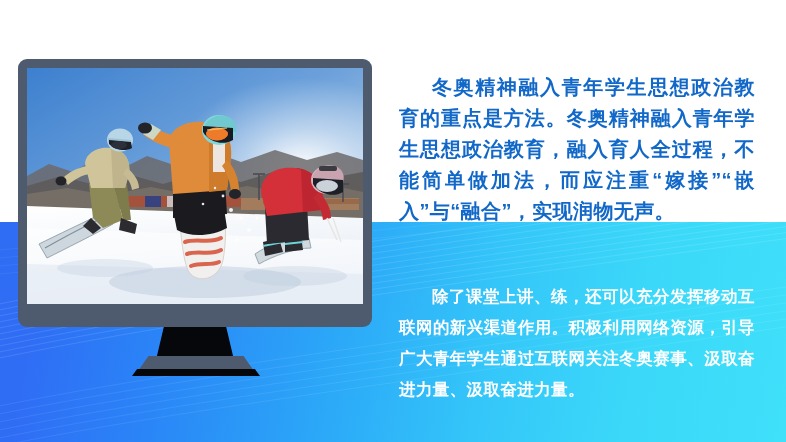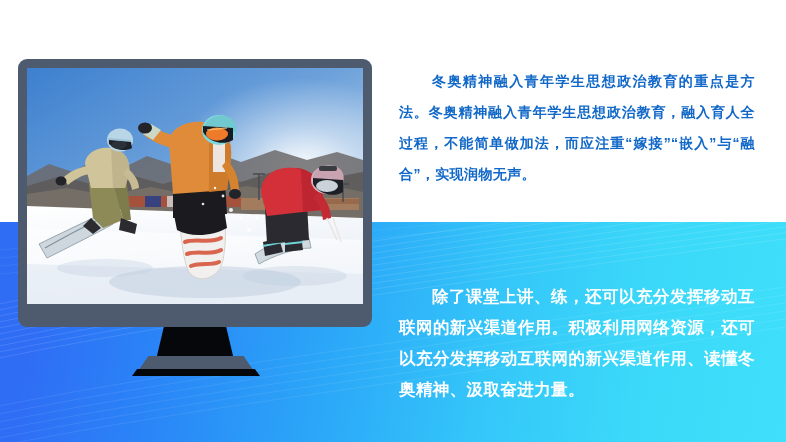--- a/index.html
+++ b/index.html
@@ -107,21 +107,21 @@
   .text-block {
     position: absolute;
     font-weight: bold;
     letter-spacing: 0.4px;
   }
   #para-top {
     left: 399px;
     top: 52px;
     width: 356px;
     color: #1168c8;
-    font-size: 14px;
+    font-size: 20px;
     line-height: 31px;
     text-indent: 33px;
     text-align: justify;
     text-justify: inter-ideograph;
   }
   #para-bottom {
     left: 399px;
     top: 264px;
     width: 356px;
     color: #ffffff;
@@ -330,15 +330,15 @@
 
       </div>
     </div>
     <div class="monitor-stand-neck"></div>
     <div class="monitor-stand-base"></div>
     <div class="monitor-stand-foot"></div>
   </div>
 
   <p id="para-top" class="text-block">冬奥精神融入青年学生思想政治教育的重点是方法。冬奥精神融入青年学生思想政治教育，融入育人全过程，不能简单做加法，而应注重“嫁接”“嵌入”与“融合”，实现润物无声。</p>
 
-  <p id="para-bottom" class="text-block">除了课堂上讲、练，还可以充分发挥移动互联网的新兴渠道作用。积极利用网络资源，还可以充分发挥移动互联网的新兴渠道作用、读懂冬奥精神、汲取奋进力量。</p>
+  <p id="para-bottom" class="text-block">除了课堂上讲、练，还可以充分发挥移动互联网的新兴渠道作用。积极利用网络资源，引导广大青年学生通过互联网关注冬奥赛事、汲取奋进力量、汲取奋进力量。</p>
 
 </div>
 
 </body></html>

